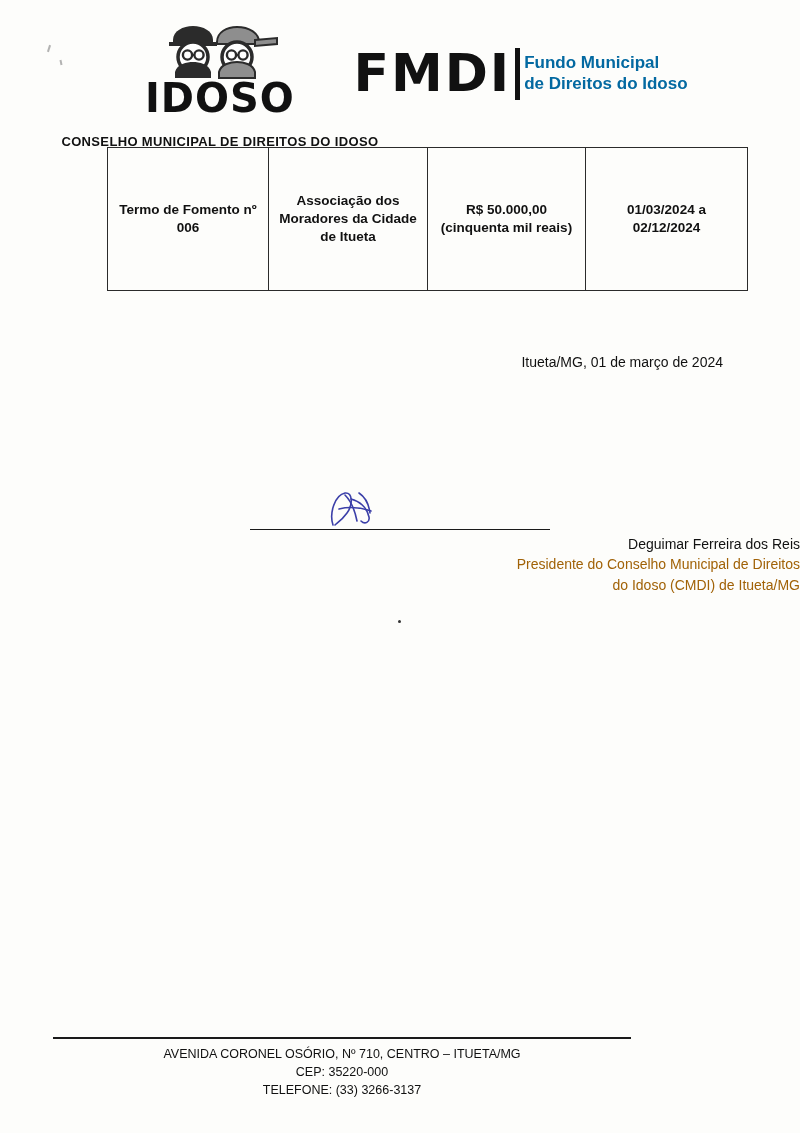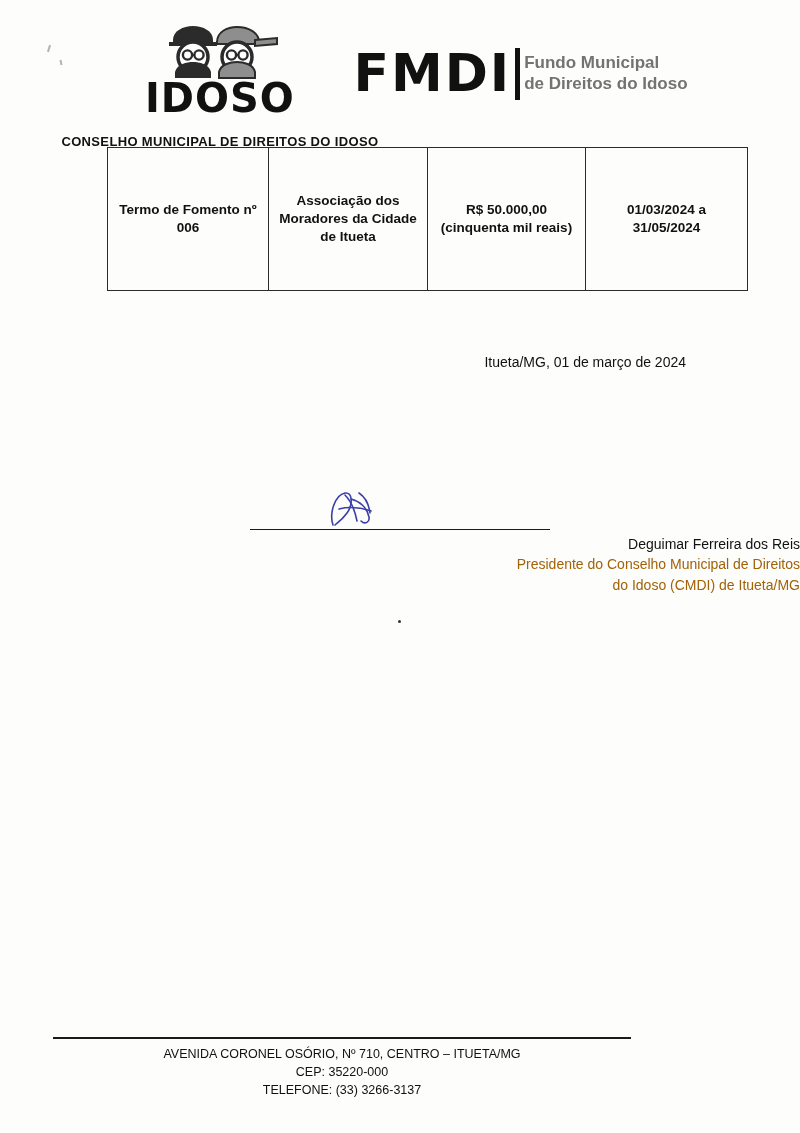--- a/index.html
+++ b/index.html
@@ -82,21 +82,21 @@
   .fmdi-bar {
     width: 5px;
     height: 52px;
     background: #111;
   }
   .fmdi-text {
     font-family: "Liberation Sans", sans-serif;
     font-weight: bold;
     font-size: 17px;
     line-height: 1.22;
-    color: #737373;
+    color: #0369a1;
     white-space: nowrap;
   }
 
   
   .table-wrap {
     position: absolute;
     top: 147px;
     left: 107px;
     width: 588px;
   }
@@ -120,21 +120,21 @@
   td.c2 { width: 146px; }
   td.c3 { width: 145px; }
   td.c4 { width: 149px; }
 
   
   .place-date {
     position: absolute;
     top: 354px;
     left: 0;
     width: 800px;
-    padding-right: 114px;
+    padding-right: 77px;
     box-sizing: border-box;
     text-align: right;
     font-size: 14px;
     color: #111;
   }
 
   
   .signature {
     position: absolute;
     top: 487px;
@@ -255,21 +255,21 @@
 
   </div>
 
   <div class="table-wrap">
     <table class="info-table">
       <tbody>
         <tr>
           <td class="c1">Termo de Fomento nº 006</td>
           <td class="c2">Associação dos Moradores da Cidade de Itueta</td>
           <td class="c3">R$ 50.000,00 (cinquenta mil reais)</td>
-          <td class="c4">01/03/2024 a 31/05/2024</td>
+          <td class="c4">01/03/2024 a 02/12/2024</td>
         </tr>
       </tbody>
     </table>
   </div>
 
   <div class="place-date">Itueta/MG, 01 de março de 2024</div>
 
   <div class="signature">
     <div class="sig-mark">
       <svg width="110" height="42" viewBox="0 0 110 42" aria-hidden="true">

